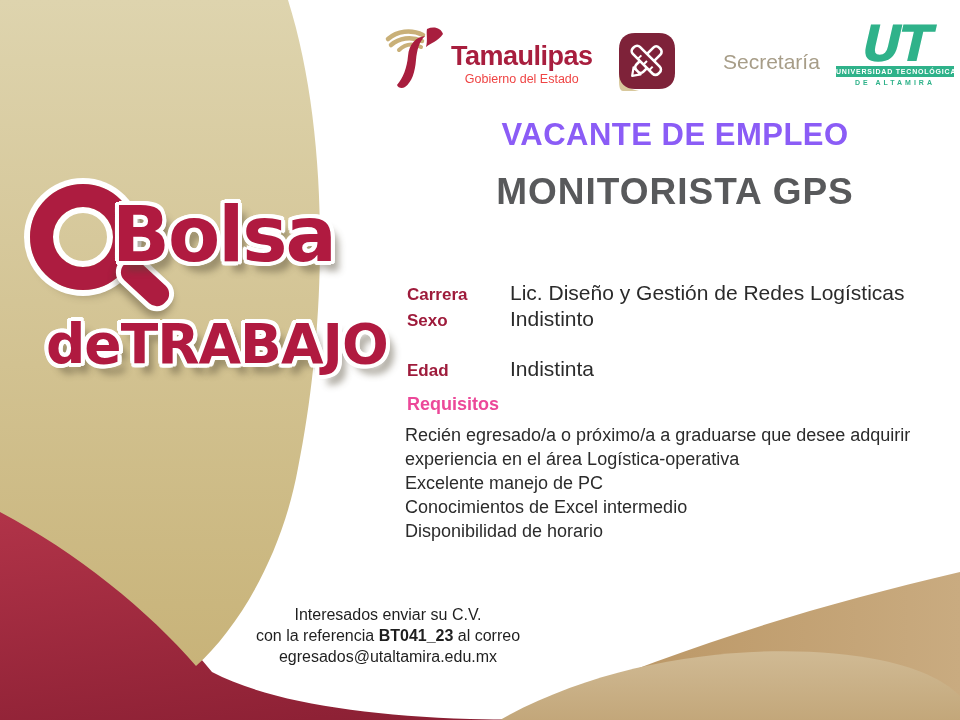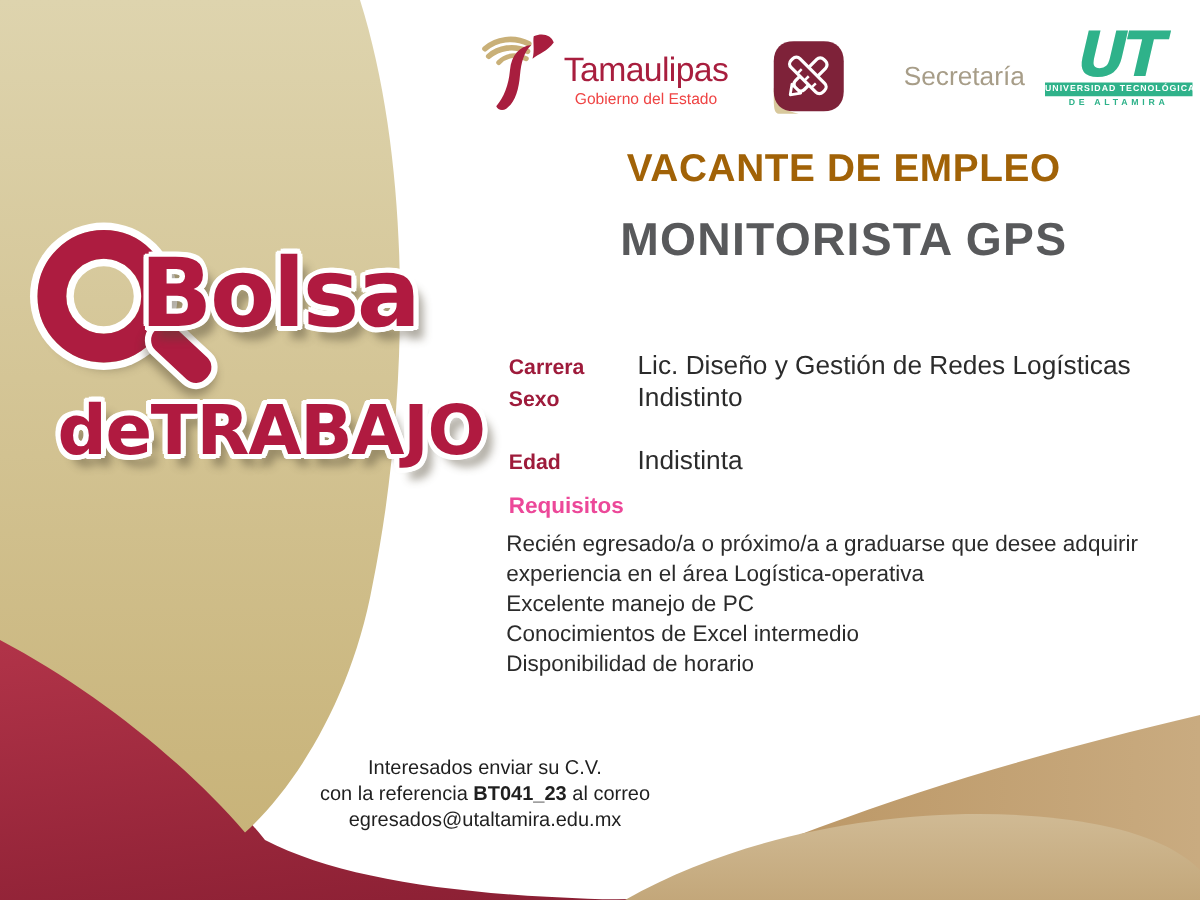--- a/index.html
+++ b/index.html
@@ -16,35 +16,35 @@
     text-shadow:-4px 0 0 #fff,4px 0 0 #fff,0 -4px 0 #fff,0 4px 0 #fff,
       -3px -3px 0 #fff,3px -3px 0 #fff,-3px 3px 0 #fff,3px 3px 0 #fff,
       -4px -2px 0 #fff,4px 2px 0 #fff,-2px 4px 0 #fff,2px -4px 0 #fff,
       8px 10px 7px rgba(80,70,50,.45);}
   .bolsa-w1{left:112px;top:190px;font-size:76px;letter-spacing:-2px;}
   .bolsa-w2{left:46px;top:312px;font-size:55px;letter-spacing:-1px;}
 
   
   .logo-tam{position:absolute;left:383px;top:24px;display:flex;align-items:flex-start;}
   .tam-text{margin-left:4px;margin-top:18px;text-align:center;}
-  .tam-name{font-size:27px;font-weight:normal;color:#a81e3e;line-height:28px;letter-spacing:-0.5px;}
+  .tam-name{font-size:27px;font-weight:bold;color:#a81e3e;line-height:28px;letter-spacing:-0.5px;}
   .tam-sub{font-size:12.5px;color:#ef4444;margin-top:2px;}
 
   .logo-sec{position:absolute;left:615px;top:30px;display:flex;align-items:center;gap:34px;}
   .sec-text{margin-left:10px;font-size:21px;color:#a79d88;line-height:24px;}
 
   .logo-ut{position:absolute;left:836px;top:18px;width:118px;text-align:center;}
   .ut-letters{display:inline-block;font-family:"DejaVu Sans",sans-serif;font-size:50px;font-weight:bold;color:#2fb28a;
     transform:skewX(-13deg);letter-spacing:-4px;line-height:52px;}
   .ut-bar{background:#2fb28a;color:#fff;font-size:7px;font-weight:bold;letter-spacing:0.8px;padding:2px 0;margin-top:-4px;white-space:nowrap;}
   .ut-sub{color:#2fb28a;font-size:7px;font-weight:bold;letter-spacing:3px;margin-top:2px;white-space:nowrap;}
 
   
   .title-vacante{position:absolute;left:400px;top:117px;width:550px;text-align:center;
-    font-size:31px;font-weight:800;color:#a16207;letter-spacing:0.5px;}
+    font-size:31px;font-weight:800;color:#8b5cf6;letter-spacing:0.5px;}
   .title-position{position:absolute;left:400px;top:171px;width:550px;text-align:center;
     font-size:37px;font-weight:800;color:#58595b;letter-spacing:1px;}
 
   
   .field-row{position:absolute;left:407px;display:flex;align-items:baseline;gap:32px;}
   .f-label{width:71px;flex:0 0 71px;font-size:17px;font-weight:bold;color:#9e1b3b;}
   .f-value{font-size:21px;color:#2b2b2b;white-space:nowrap;}
   .row-carrera{top:281px;}
   .row-sexo{top:307px;}
   .row-edad{top:357px;}

